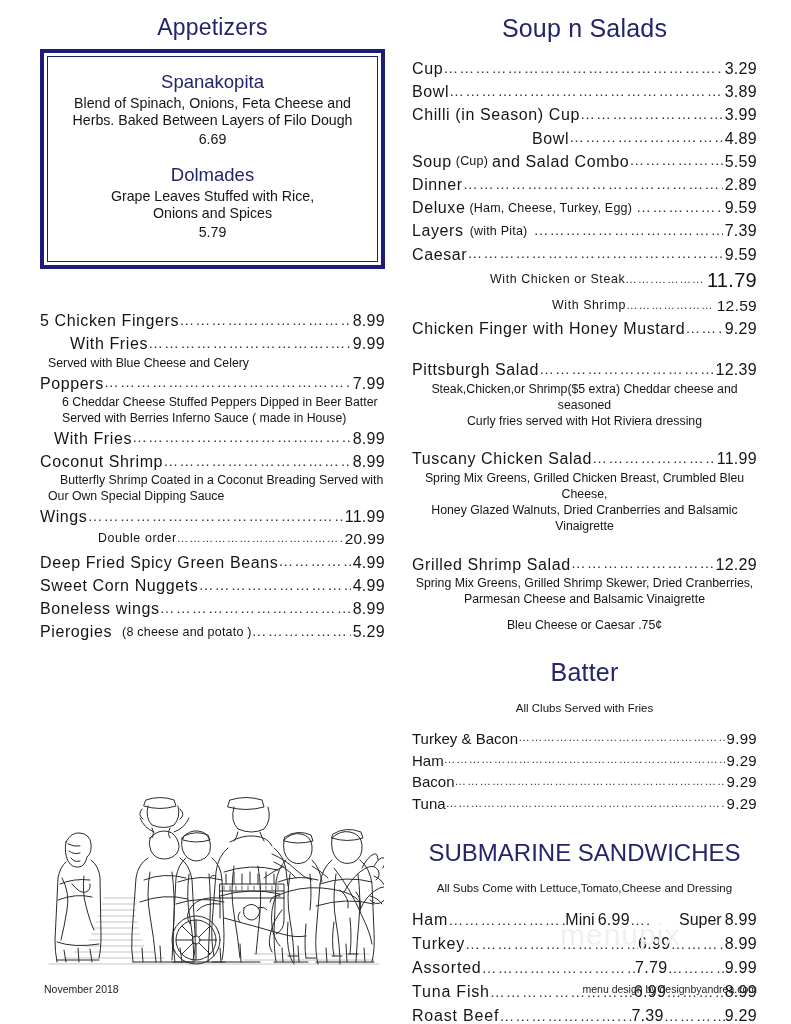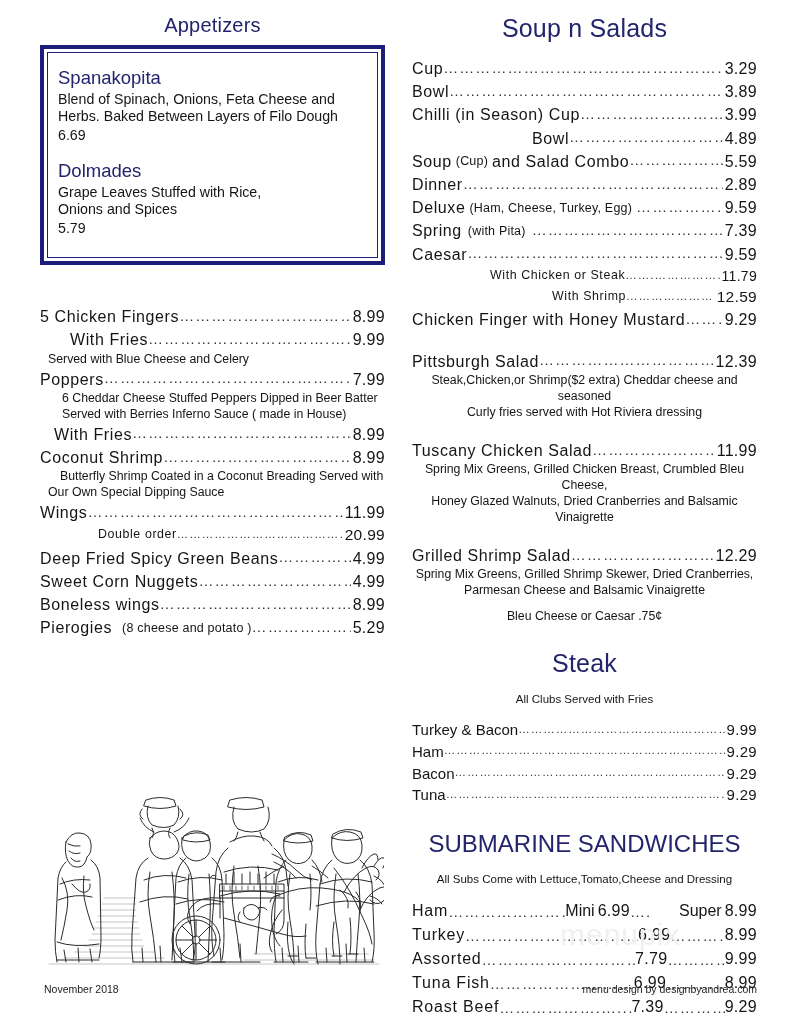--- a/index.html
+++ b/index.html
@@ -12,21 +12,21 @@
     position: relative;
     overflow: hidden;
   }
   .page { position: relative; width: 791px; height: 1024px; }
 
   .col-left  { position:absolute; left:40px;  top:0;  width:345px; }
   .col-right { position:absolute; left:412px; top:0;  width:345px; }
 
   .section-title {
     color: #23246b;
-    font-size: 20px;
+    font-size: 23px;
     text-align: center;
     font-weight: 400;
     letter-spacing: .2px;
   }
   .section-title.big {
     font-size: 25px;
   }
   .section-title.caps {
     font-size: 24px;
     letter-spacing: 0px;
@@ -40,21 +40,21 @@
 
   
   .framed {
     border: 4px solid #1c1c7a;
     padding: 3px;
     margin-top: 8px;
   }
   .framed-inner {
     border: 1px solid #1c1c7a;
     padding: 14px 10px 16px;
-    text-align: left;
+    text-align: center;
   }
   .dish { margin-bottom: 4px; }
   .dish + .dish { margin-top: 16px; }
   .dish-name {
     color:#23246b;
     font-size: 18.5px;
     margin-bottom: 2px;
   }
   .dish-desc {
     font-size: 14.2px;
@@ -288,54 +288,54 @@
       <span class="dots">………………………………………………………</span>
       <span class="pr">2.89</span>
     </div>
     <div class="row">
       <span class="nm">Deluxe</span>
       <span class="small-cap" style="padding:0 4px">(Ham,  Cheese,  Turkey,  Egg)</span>
       <span class="dots">…………………….....</span>
       <span class="pr">9.59</span>
     </div>
     <div class="row">
-      <span class="nm">Spring</span>
+      <span class="nm">Layers</span>
       <span class="small-cap" style="padding:0 6px">(with  Pita)</span>
       <span class="dots">……………………………………</span>
       <span class="pr">7.39</span>
     </div>
     <div class="row">
       <span class="nm">Caesar</span>
       <span class="dots">…………………………………………………</span>
       <span class="pr">9.59</span>
     </div>
     <div class="row small indent3">
       <span class="nm">With Chicken or Steak</span>
       <span class="dots">…….………………………………</span>
-      <span class="pr" style="font-size:14px">11.79</span>
+      <span class="pr" style="font-size:20px">11.79</span>
     </div>
     <div class="row small" style="padding-left:140px">
       <span class="nm">With Shrimp</span>
       <span class="dots">………………………………………</span>
       <span class="pr" style="font-size:15.5px">12.59</span>
     </div>
     <div class="row">
       <span class="nm">Chicken  Finger  with  Honey  Mustard</span>
       <span class="dots">……………….</span>
       <span class="pr">9.29</span>
     </div>
 
     <div class="gap18"></div>
 
     <div class="row">
       <span class="nm">Pittsburgh  Salad</span>
       <span class="dots">……………………………</span>
       <span class="pr">12.39</span>
     </div>
-    <div class="note center">Steak,Chicken,or Shrimp($2 extra) Cheddar cheese and seasoned</div>
+    <div class="note center">Steak,Chicken,or Shrimp($5 extra) Cheddar cheese and seasoned</div>
     <div class="note center">Curly fries served with Hot Riviera dressing</div>
 
     <div class="gap18"></div>
 
     <div class="row">
       <span class="nm">Tuscany Chicken Salad</span>
       <span class="dots">………………………………</span>
       <span class="pr">11.99</span>
     </div>
     <div class="note center">Spring Mix Greens, Grilled Chicken Breast, Crumbled Bleu Cheese,</div>
@@ -349,21 +349,21 @@
       <span class="pr">12.29</span>
     </div>
     <div class="note center">Spring Mix Greens, Grilled Shrimp Skewer, Dried Cranberries,</div>
     <div class="note center">Parmesan Cheese and Balsamic Vinaigrette</div>
 
     <div class="gap10"></div>
     <div class="note center">Bleu Cheese or Caesar .75¢</div>
 
     <div class="gap24"></div>
 
-    <div class="section-title big">Steak</div>
+    <div class="section-title big">Batter</div>
     <div class="section-sub">All Clubs Served with Fries</div>
     <div class="gap14"></div>
 
     <div class="row small tight" style="font-size:15px">
       <span class="nm">Turkey &amp; Bacon</span>
       <span class="dots">………………………………………………………………</span>
       <span class="pr" style="font-size:15px">9.99</span>
     </div>
     <div class="row small tight" style="font-size:15px">
       <span class="nm">Ham</span>

